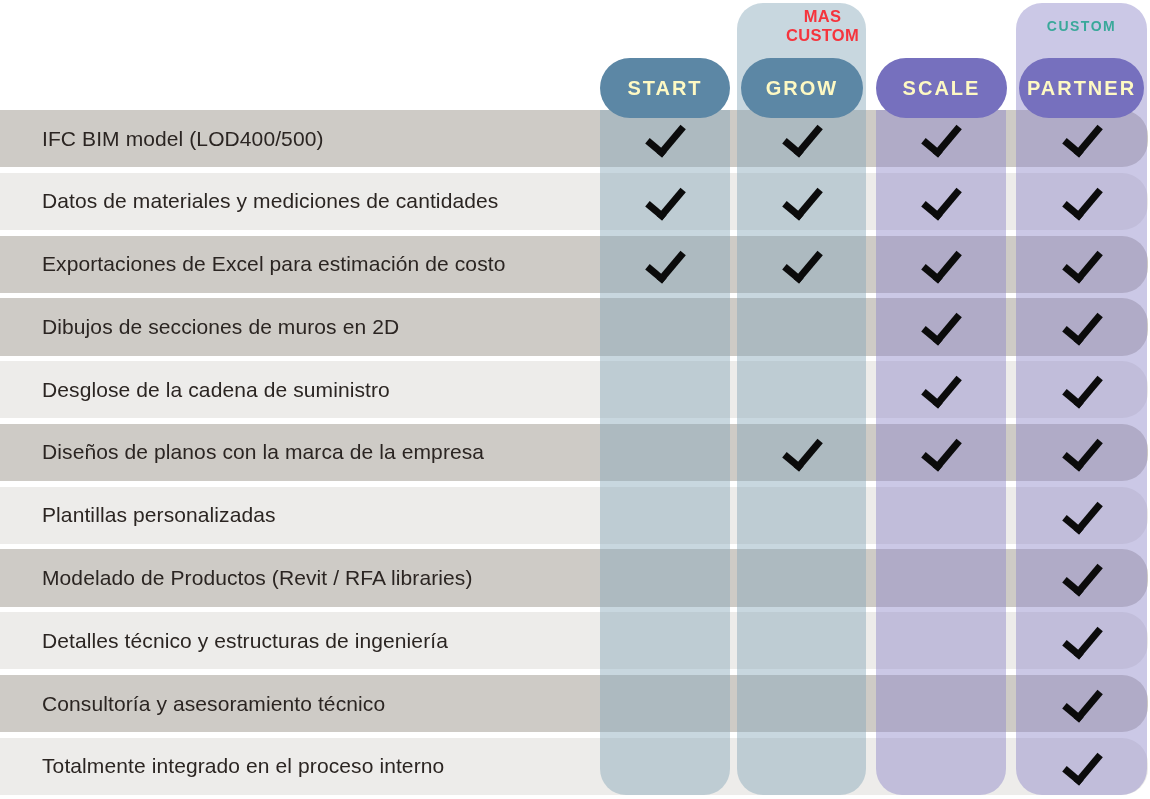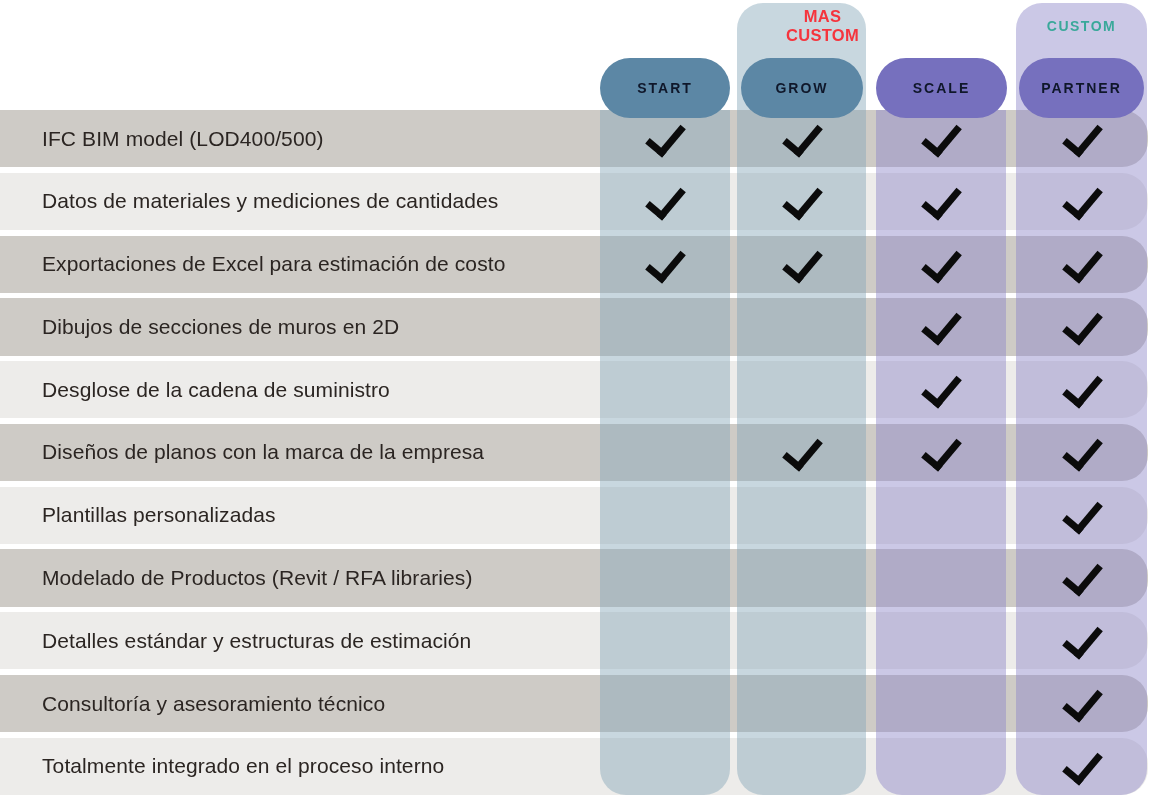--- a/index.html
+++ b/index.html
@@ -33,21 +33,21 @@
   .band.purple{background:rgba(140,132,200,0.45);}
   .band-start{left:600px;top:110px;width:130px;height:685px;border-radius:0 0 26px 26px;}
   .band-grow{left:737px;top:3px;width:129px;height:792px;border-radius:26px;}
   .band-scale{left:876px;top:110px;width:130px;height:685px;border-radius:0 0 26px 26px;}
   .band-partner{left:1016px;top:3px;width:131px;height:792px;border-radius:26px;}
 
   
   .hdr{position:absolute;z-index:3;left:0;top:0;width:100%;height:130px;pointer-events:none;}
   .pill{position:absolute;top:58px;height:60px;border-radius:30px;
         display:flex;align-items:center;justify-content:center;
-        color:#0f172a;font-weight:bold;font-size:14px;letter-spacing:2px;}
+        color:#fef9c3;font-weight:bold;font-size:20px;letter-spacing:2px;}
   .pill.blue{background:#5C87A5;}
   .pill.purple{background:#7670BE;}
   .pill-start{left:600px;width:130px;}
   .pill-grow{left:741px;width:122px;}
   .pill-scale{left:876px;width:131px;}
   .pill-partner{left:1019px;width:125px;}
 
   .badge-text{position:absolute;text-align:center;font-weight:bold;}
   .badge-grow{left:758px;top:7px;width:129px;font-size:16.5px;line-height:19px;
               color:#F5343D;letter-spacing:0.3px;}
@@ -163,21 +163,21 @@
       <div class="label">Modelado de Productos (Revit / RFA libraries)</div>
       <div class="cell c1"></div>
       <div class="cell c2"></div>
       <div class="cell c3"></div>
       <div class="cell c4">
           <span class="chk"></span>
         </div>
     </div>
 
     <div class="row light">
-      <div class="label">Detalles estándar y estructuras de estimación</div>
+      <div class="label">Detalles técnico y estructuras de ingeniería</div>
       <div class="cell c1"></div>
       <div class="cell c2"></div>
       <div class="cell c3"></div>
       <div class="cell c4">
           <span class="chk"></span>
         </div>
     </div>
 
     <div class="row dark">
       <div class="label">Consultoría y asesoramiento técnico</div>

